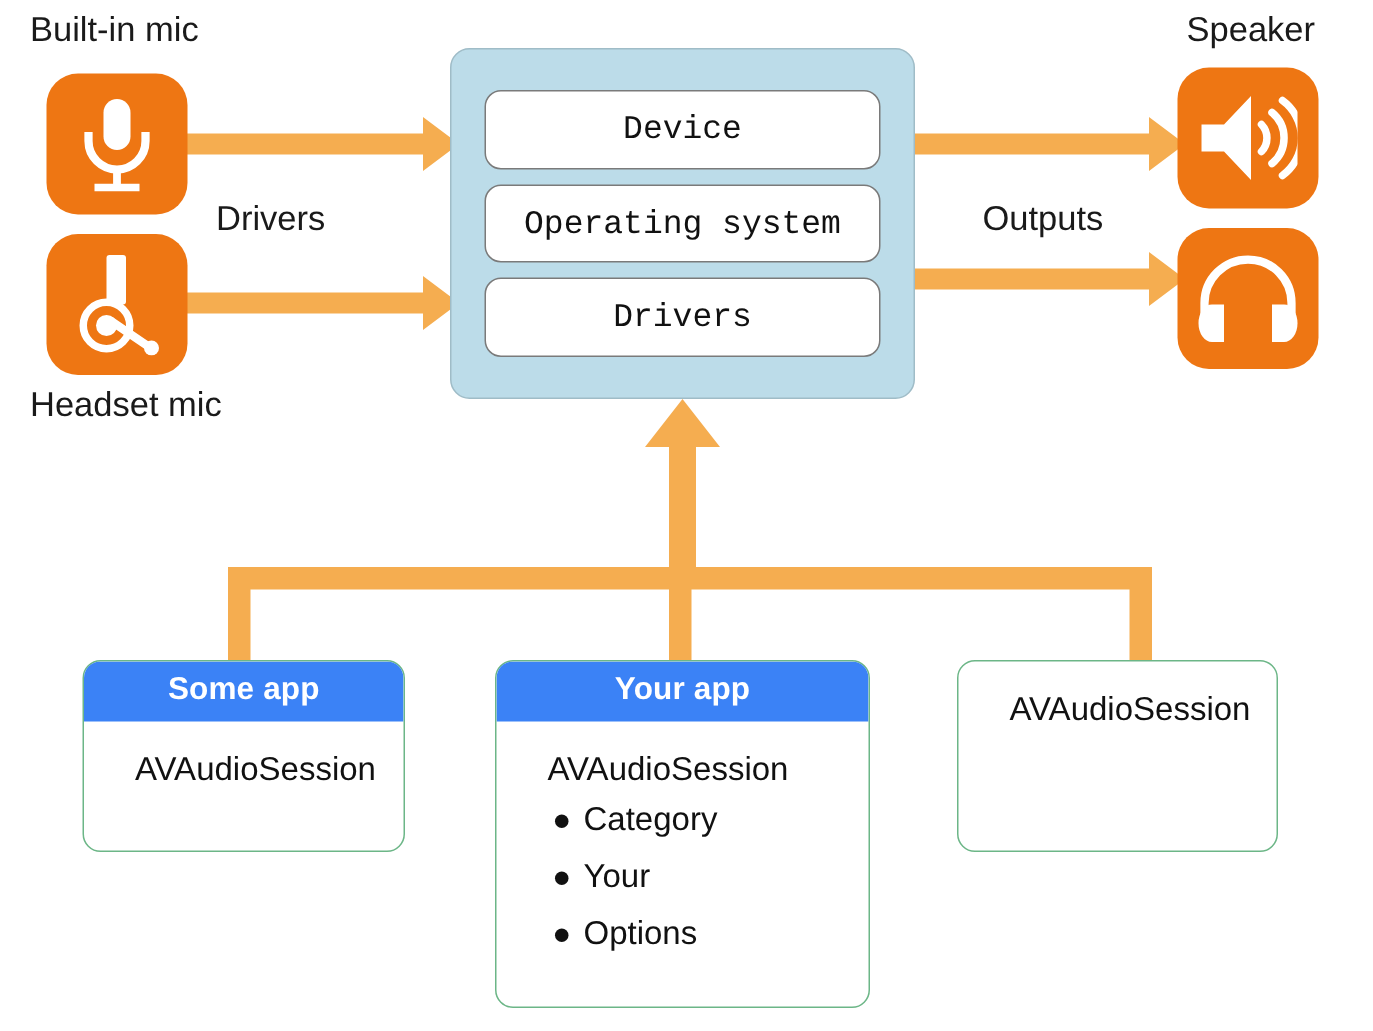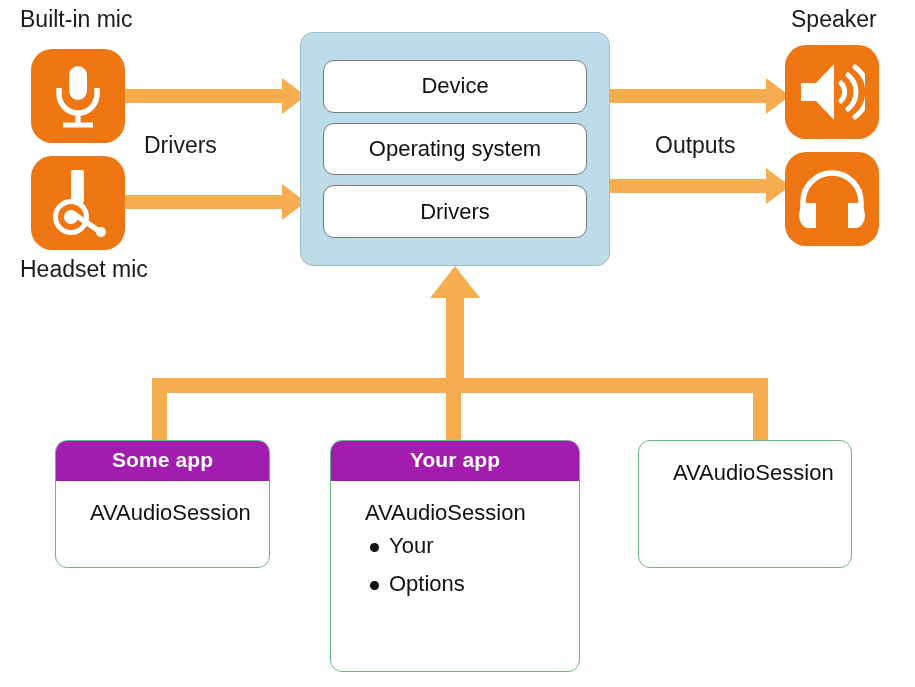--- a/index.html
+++ b/index.html
@@ -24,37 +24,37 @@
     display:flex;align-items:center;justify-content:center;
   }
   .icon-tile svg{display:block;}
 
   
   .stack{
     position:absolute;left:300px;top:32px;width:310px;height:234px;
     background:#bcdce9;border:1.5px solid #9fbcc7;border-radius:13px;
     box-sizing:border-box;
     display:flex;flex-direction:column;justify-content:center;
-    gap:10px;padding:27px 22px;
+    gap:10px;padding:27px 22px;font-family:Liberation Mono, monospace;
   }
   .stack-row{
     background:#ffffff;border:1.2px solid #7a7a7a;border-radius:11px;
     height:58px;display:flex;align-items:center;justify-content:center;
     font-size:22px;color:#111;box-sizing:border-box;
   }
 
   
   .app-card{
     position:absolute;background:#ffffff;
     border:1.6px solid #6cb687;border-radius:12px;
     box-sizing:border-box;overflow:hidden;
     display:flex;flex-direction:column;
   }
   .app-head{
-    background:#a21caf;color:#ffffff;font-weight:bold;font-size:21px;
+    background:#3b82f6;color:#ffffff;font-weight:bold;font-size:21px;
     text-align:center;padding:7px 0 9px;letter-spacing:.1px;
     flex:0 0 auto;
   }
   .app-body{
     flex:1 1 auto;padding:20px 0 0 0;
   }
   .app-title{
     font-size:22px;color:#111;text-align:center;line-height:1.1;
   }
   .app-title.left{text-align:left;padding-left:34px;}
@@ -169,20 +169,21 @@
     <div class="app-body">
       <div class="app-title left">AVAudioSession</div>
     </div>
   </div>
 
   <div class="app-card" style="left:330px;top:440px;width:250px;height:232px;">
     <div class="app-head">Your app</div>
     <div class="app-body">
       <div class="app-title left">AVAudioSession</div>
       <ul class="bullets">
+        <li>Category</li>
         <li>Your</li>
         <li>Options</li>
       </ul>
     </div>
   </div>
 
   <div class="app-card" style="left:638px;top:440px;width:214px;height:128px;">
     <div class="app-body">
       <div class="app-title left">AVAudioSession</div>
     </div>

